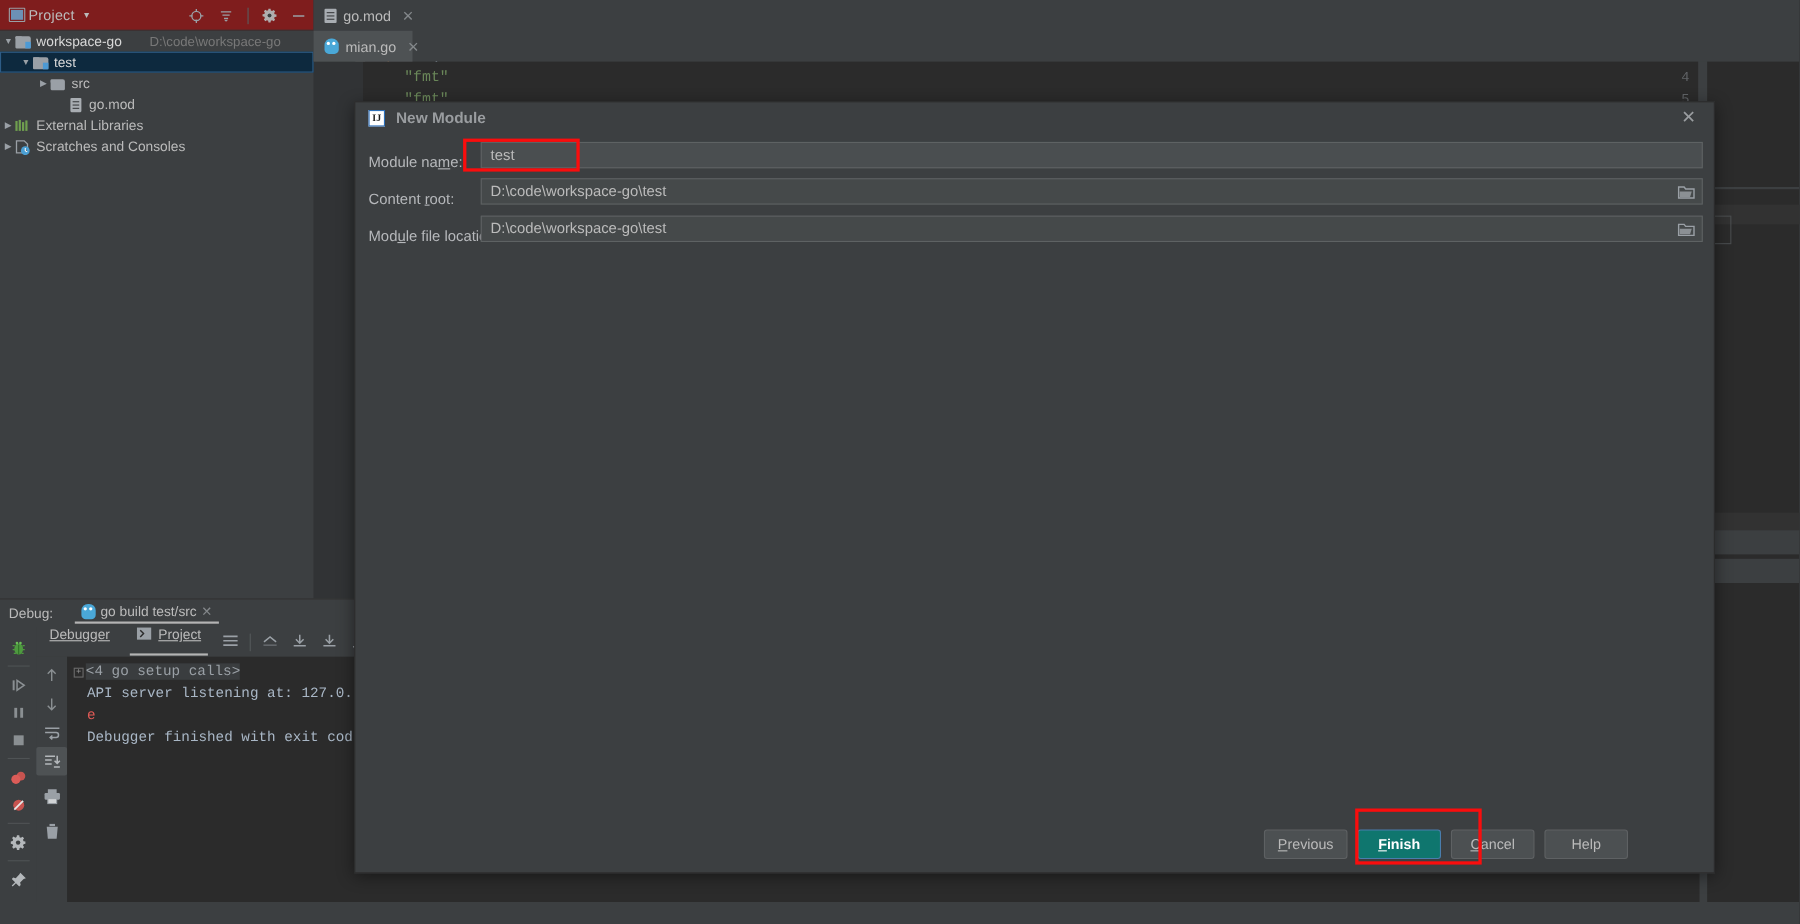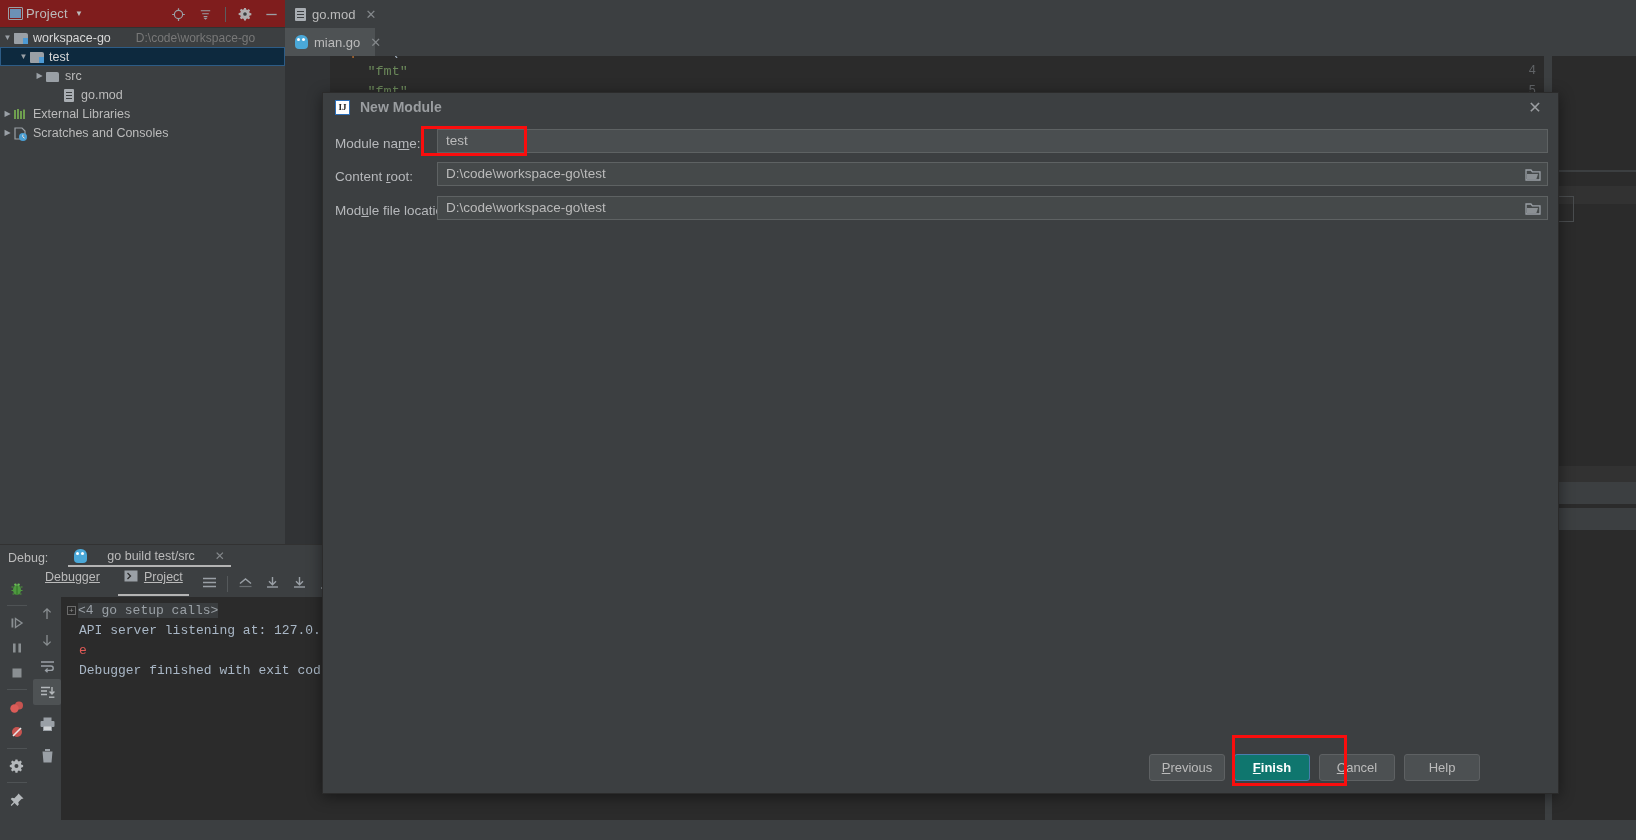--- a/index.html
+++ b/index.html
@@ -72,21 +72,21 @@
   .pl { color:#a9b7c6; }
   .fold { position:absolute; left:38px; width:9px;height:9px;border:1px solid #6b6b6b;color:#8d8d8d;font-size:8px;line-height:7px;text-align:center;background:#313335;}
 
   
   .rstrip { position:absolute; right:0; top:0; width:92px; bottom:0; background:#3c3f41; }
   .rstrip .panelbg { position:absolute; left:8px; top:0; right:0; bottom:0; background:#2b2b2b; }
 
   
   .debugwin { position:absolute; left:0; bottom:0; width:1545px; height:296px; background:#3c3f41; border-top:1px solid #323232; }
   .debughdr { height:25px; display:flex; align-items:center; font-size:12.5px; color:#bbbbbb; padding-left:8px; gap:6px;}
-  .debughdr .dbgtab { display:flex; align-items:center; gap:20px; margin-left:14px; position:relative; padding:0 6px 4px 6px;}
+  .debughdr .dbgtab { display:flex; align-items:center; gap:4px; margin-left:14px; position:relative; padding:0 6px 4px 6px;}
   .debughdr .dbgtab::after{content:'';position:absolute;left:0;right:0;bottom:0;height:2px;background:#b4b4b4;}
   .dbgside { position:absolute; left:0; top:25px; width:33px; bottom:0; background:#3c3f41; display:flex; flex-direction:column; align-items:center; padding-top:6px; gap:0; }
   .dbgside .it { width:33px;height:25px;display:flex;align-items:center;justify-content:center;}
   .dbgside .sep { width:20px;height:1px;background:#4f5355;margin:4px 0;}
   .dbgtabs { position:absolute; left:33px; top:25px; right:0; height:27px; display:flex; align-items:center; background:#3c3f41; gap:0; font-size:12.5px; color:#bbbbbb;}
   .dbgtabs .t { padding:0 12px; height:27px; display:flex; align-items:flex-start; gap:6px; position:relative;text-decoration:underline;}
   .dbgtabs .t.active::after{content:'';position:absolute;left:6px;right:6px;bottom:1px;height:2px;background:#b4b4b4;}
   .toolcol { position:absolute; left:33px; top:52px; width:28px; bottom:0; background:#3c3f41; display:flex; flex-direction:column; align-items:center; padding-top:4px;}
   .toolcol .it { width:28px;height:26px;display:flex;align-items:center;justify-content:center;}
   .toolcol .it.sel { background:#4e5254; border-radius:2px;}
@@ -97,21 +97,21 @@
   .cerr { color:#e05a56; }
 
   
   .dlg { position:absolute; left:322px; top:92px; width:1237px; height:702px; background:#3c3f41; border:1px solid #2b2b2b; box-shadow:0 3px 14px rgba(0,0,0,.45);}
   .dlg-title { height:28px; display:flex; align-items:center; padding-left:12px; gap:10px; }
   .dlg-title .txt { color:#9a9da0; font-size:14px;font-weight:bold; }
   .ij-logo { width:15px;height:15px;border:1.6px solid #2d6fb8;background:#fff;position:relative;flex:none;}
   .ij-logo::after{content:'IJ';position:absolute;inset:0;color:#1f1f1f;font-size:9px;font-weight:bold;line-height:12px;text-align:center;font-family:"Liberation Serif",serif;}
   .dlg-close { position:absolute; right:14px; top:6px; width:18px; height:18px; color:#9a9da0; font-size:16px; line-height:17px; text-align:center; }
 
-  .frow { position:absolute; height:24px; display:flex; align-items:center; }
+  .frow { position:absolute; height:24px; display:flex; align-items:flex-end; }
   .flabel { color:#b6b8bb; font-size:13.5px; }
   .flabel u { text-decoration: underline; }
   .finput { position:absolute; height:24px; background:#45494a; border:1px solid #5e6263; color:#bbbbbb; font-size:13.5px; padding-left:8px; line-height:22px; }
   .finput.focus { background:#4a4e50; }
   .fbrowse { position:absolute; right:6px; top:4px; }
 
   .redbox { position:absolute; border:3px solid #fa0d0d; }
 
   
   .btn { position:absolute; height:27px; background:#4c5052; border:1px solid #5e6163; border-radius:3px; color:#bbbbbb; font-size:13px; display:flex; align-items:center; justify-content:center; }

